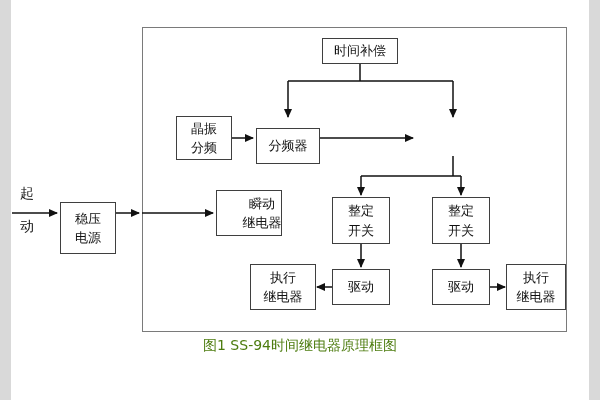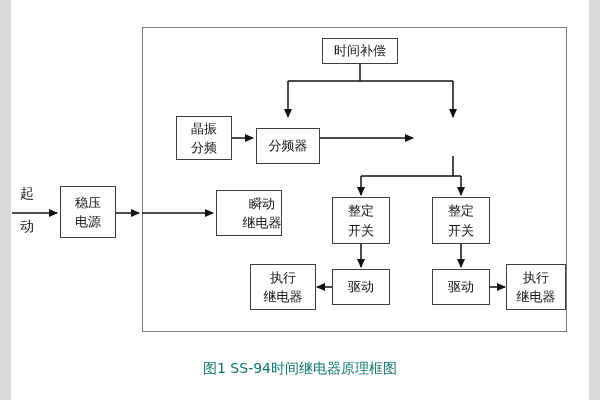--- a/index.html
+++ b/index.html
@@ -22,22 +22,22 @@
     position:absolute; border:1px solid #3f3f3f; background:#ffffff;
     display:flex; flex-direction:column; align-items:center; justify-content:center;
     font-size:13px; line-height:1.5; text-align:center; white-space:nowrap;
   }
   .start-label {
     position:absolute; left:12px; top:185px; width:30px;
     display:flex; flex-direction:column; align-items:center; gap:15px;
     font-size:14px;
   }
   .caption {
-    position:absolute; left:0; right:0; top:360px;
-    text-align:center; font-size:14px; color:#0f766e;
+    position:absolute; left:0; right:0; top:337px;
+    text-align:center; font-size:14px; color:#4d7c0f;
   }
 </style>
 </head>
 <body>
 
 <div class="stage">
 
   <div class="strip left"></div>
   <div class="strip right"></div>
 
@@ -117,21 +117,21 @@
   <div class="box" style="left:250px;top:264px;width:66px;height:46px;">
     <span>执行</span>
     <span>继电器</span>
   </div>
 
   <div class="box" style="left:506px;top:264px;width:60px;height:46px;">
     <span>执行</span>
     <span>继电器</span>
   </div>
 
-  <div class="box" style="left:60px;top:186px;width:56px;height:52px;">
+  <div class="box" style="left:60px;top:202px;width:56px;height:52px;">
     <span>稳压</span>
     <span>电源</span>
   </div>
 
   <div class="start-label">
     <span>起</span>
     <span>动</span>
   </div>
 
   <div class="caption">图1  SS-94时间继电器原理框图</div>

